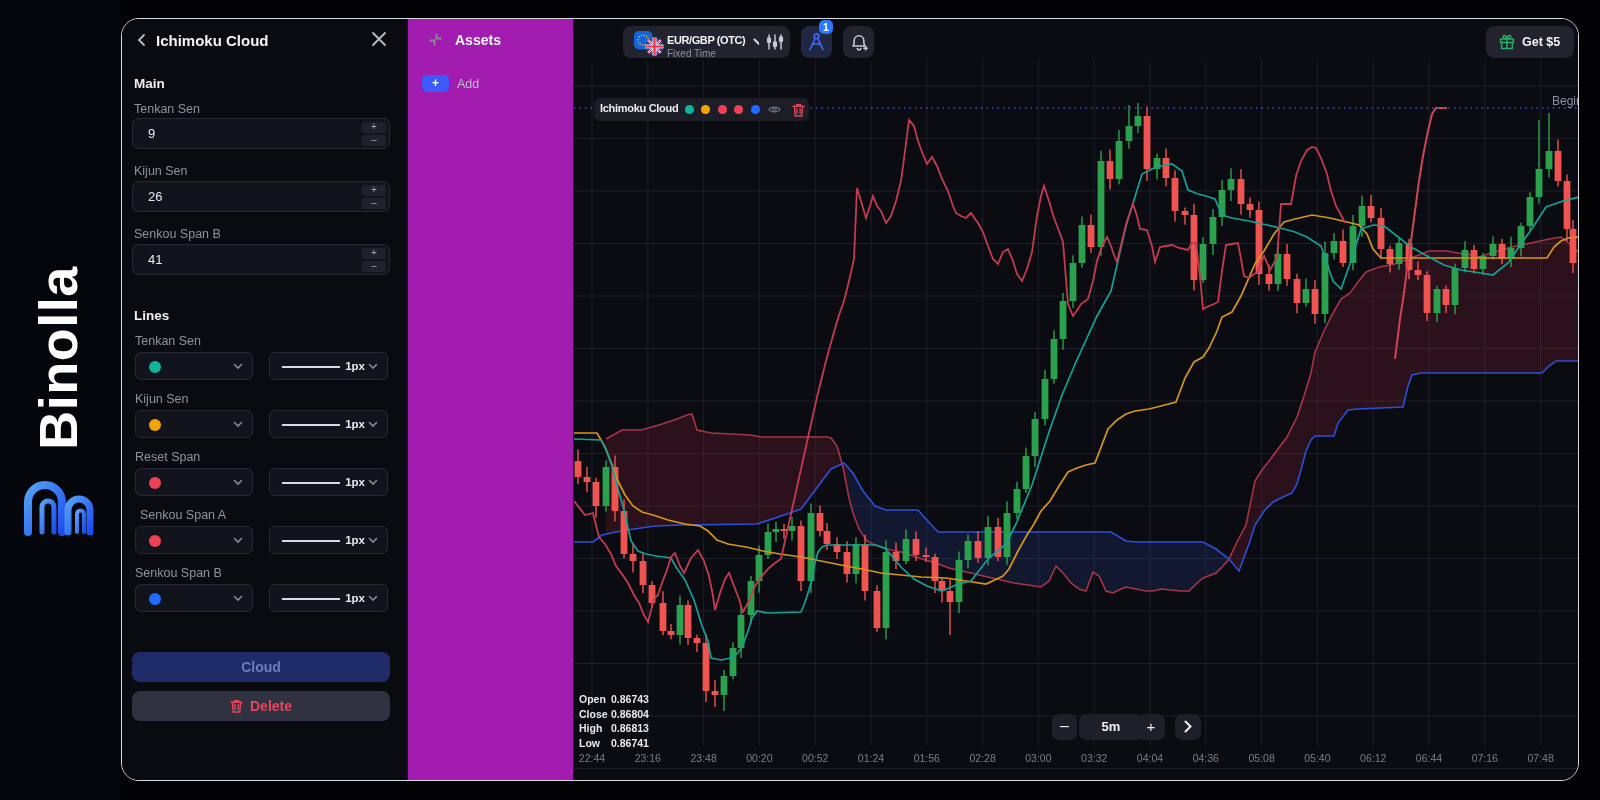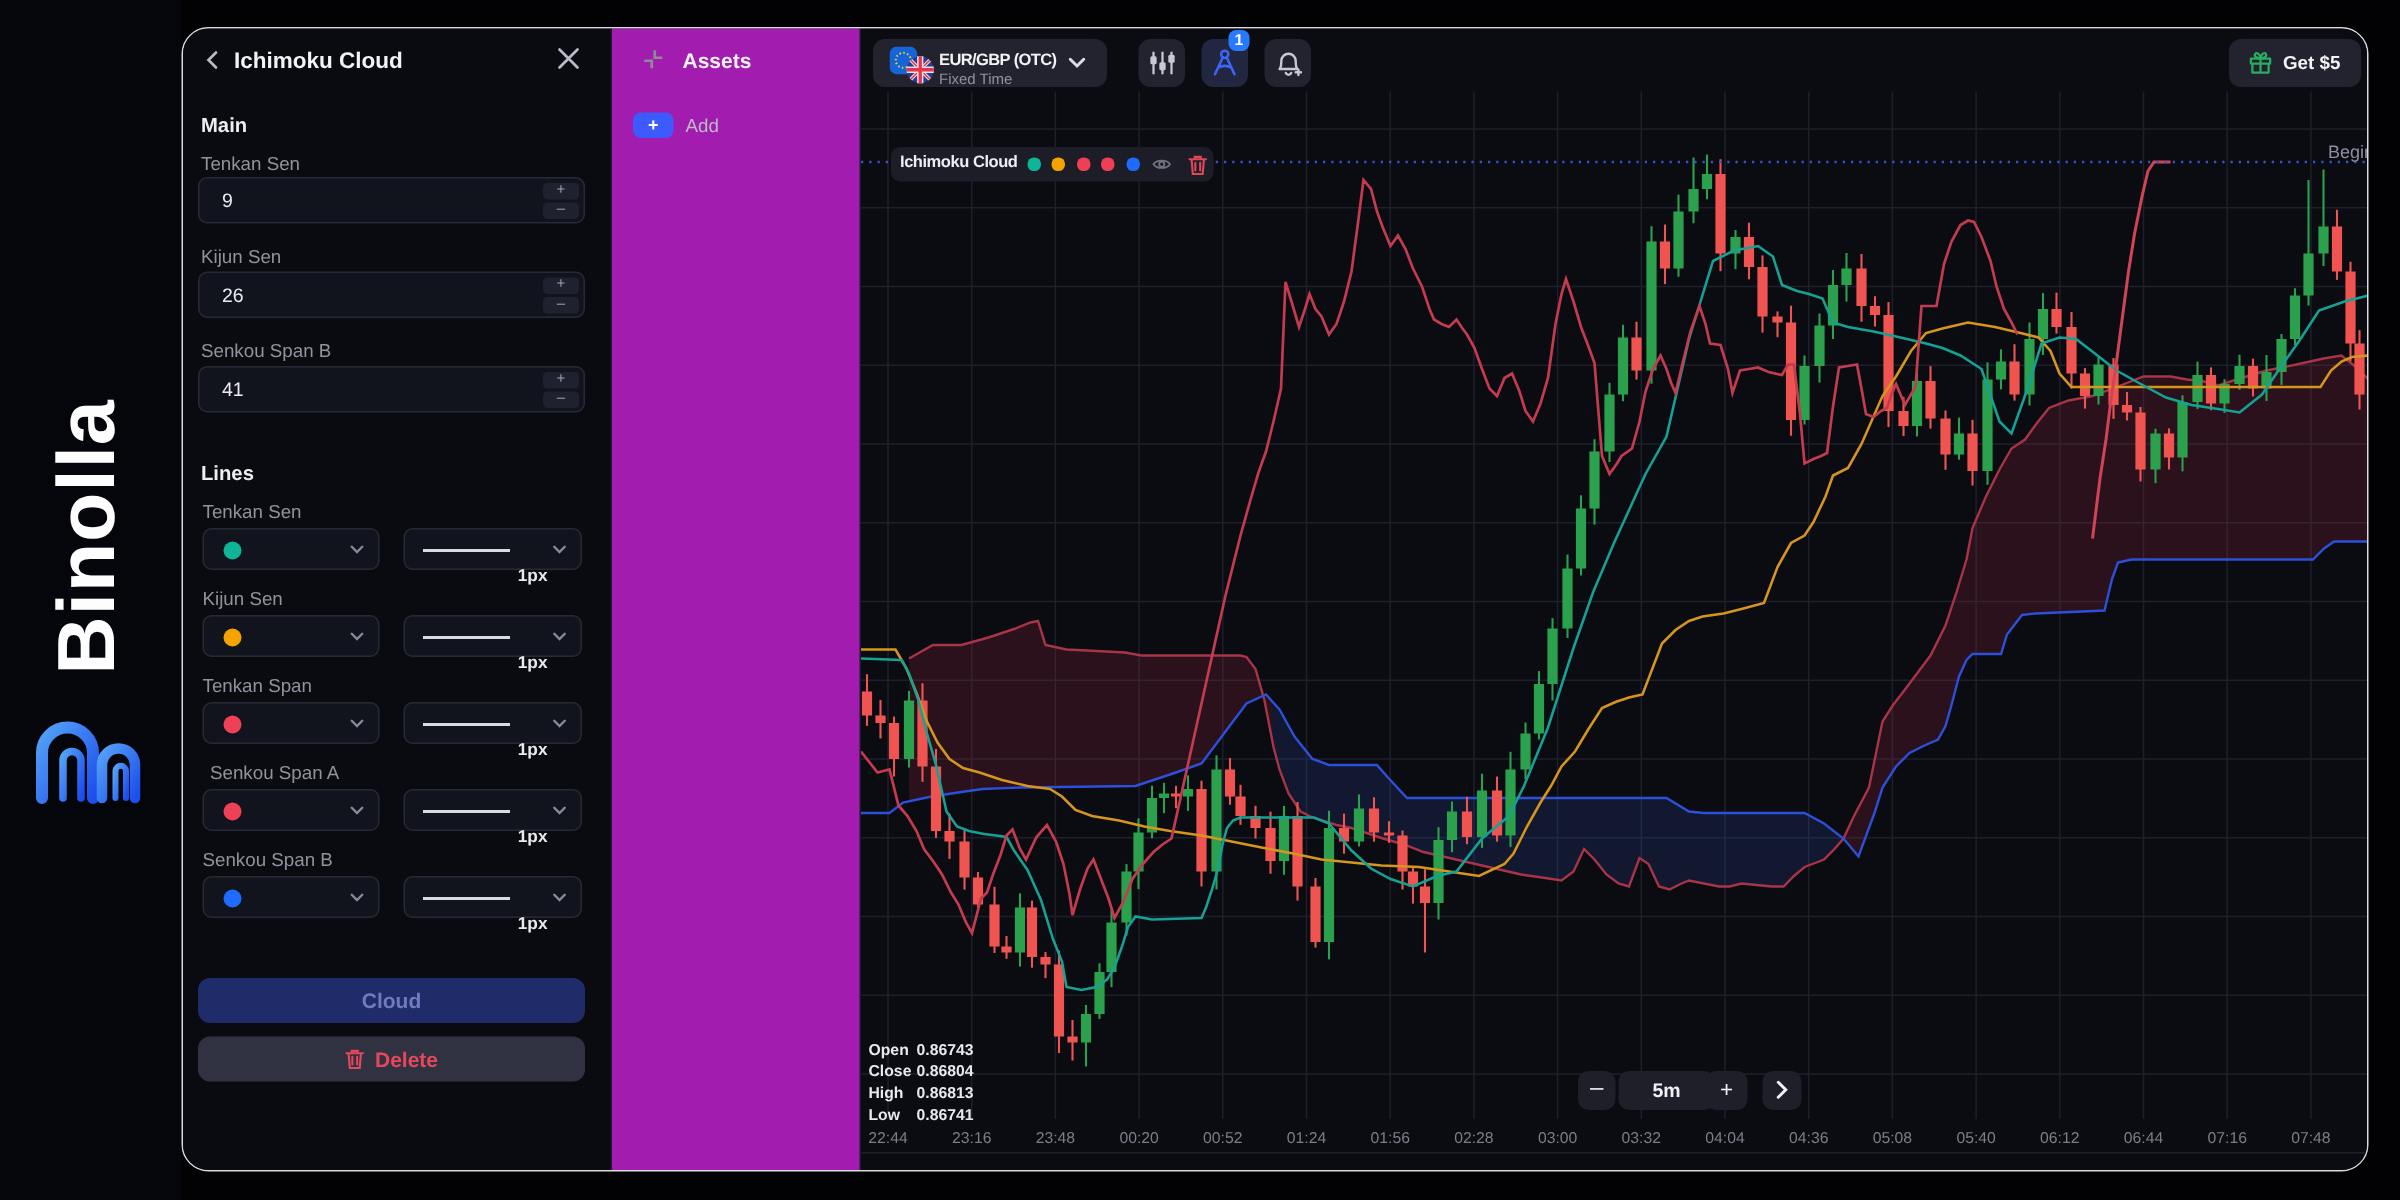--- a/index.html
+++ b/index.html
@@ -20,21 +20,21 @@
 .input { position:absolute; left:10px; width:258px; height:31px; background:#12141d;
   border:1px solid #272a36; border-radius:6px; color:#e8eaee; font-size:13px; }
 .input .val { position:absolute; left:15px; top:7px; }
 .spin { position:absolute; right:3px; top:3px; width:24px; height:24px; }
 .spin div { position:absolute; left:0; width:24px; height:11px; background:#1f222e; border-radius:3px;
   color:#9ba0ad; font-size:10px; line-height:10px; text-align:center; }
 .spin .up { top:0; } .spin .dn { top:13px; }
 .sel { position:absolute; height:28px; background:#12141d; border:1px solid #272a36; border-radius:6px; }
 .dot { position:absolute; left:13px; top:7.5px; width:12px; height:12px; border-radius:50%; }
 .lineglyph { position:absolute; left:12px; top:13px; width:58px; height:1.5px; background:#d9dbe2; }
-.pxlabel { position:absolute; right:22px; top:25px; color:#e8eaee; font-size:11.5px; font-weight:bold; }
+.pxlabel { position:absolute; right:22px; top:7px; color:#e8eaee; font-size:11.5px; font-weight:bold; }
 #resetbtn { position:absolute; left:10px; top:633px; width:258px; height:30px; background:#202c69;
   border-radius:8px; color:#6d7cbe; font-size:14px; font-weight:bold; text-align:center; line-height:30px; }
 #delbtn { position:absolute; left:10px; top:672px; width:258px; height:30px; background:#313241;
   border-radius:8px; color:#e5475c; font-size:14px; font-weight:bold; text-align:center; line-height:30px; }
 .tbbtn { position:absolute; top:7px; height:32px; background:#22232e; border-radius:8px; }
 .icon-stroke { stroke:#c6c9d2; fill:none; stroke-width:1.6; stroke-linecap:round; stroke-linejoin:round; }
 #tfctl div { position:absolute; top:0; height:26px; background:#1e1f29; border-radius:7px;
   color:#f0f1f4; text-align:center; }
 </style>
 </head>
@@ -114,21 +114,21 @@
           <path d="M1.5,1.5 L5,5 L8.5,1.5" stroke="#868b98" stroke-width="1.6" fill="none" stroke-linecap="round"></path>
         </svg>
       </div>
       <div class="sel" style="left:147px;top:391px;width:119px">
         <div class="lineglyph"></div>
         <div class="pxlabel">1px</div>
         <svg class="abs" style="right:9px;top:10px;left:auto" width="10" height="7" viewBox="0 0 10 7">
           <path d="M1.5,1.5 L5,5 L8.5,1.5" stroke="#868b98" stroke-width="1.6" fill="none" stroke-linecap="round"></path>
         </svg>
       </div>
-      <div class="abs glabel" style="left:13px;top:431px">Tenkan Span</div>
+      <div class="abs glabel" style="left:13px;top:431px">Reset Span</div>
       <div class="sel" style="left:13px;top:449px;width:118px">
         <div class="dot" style="background:#ef4056"></div>
         <svg class="abs" style="right:9px;top:10px;left:auto" width="10" height="7" viewBox="0 0 10 7">
           <path d="M1.5,1.5 L5,5 L8.5,1.5" stroke="#868b98" stroke-width="1.6" fill="none" stroke-linecap="round"></path>
         </svg>
       </div>
       <div class="sel" style="left:147px;top:449px;width:119px">
         <div class="lineglyph"></div>
         <div class="pxlabel">1px</div>
         <svg class="abs" style="right:9px;top:10px;left:auto" width="10" height="7" viewBox="0 0 10 7">
@@ -475,21 +475,21 @@
         <text x="610" y="702.0" font-weight="bold">0.86743</text>
         <text x="578" y="716.6" font-weight="bold">Close</text>
         <text x="610" y="716.6" font-weight="bold">0.86804</text>
         <text x="578" y="731.2" font-weight="bold">High</text>
         <text x="610" y="731.2" font-weight="bold">0.86813</text>
         <text x="578" y="745.8" font-weight="bold">Low</text>
         <text x="610" y="745.8" font-weight="bold">0.86741</text>
       </g>
     </svg>
 
-  <div class="tbbtn" style="left:460px;width:156px">
+  <div class="tbbtn" style="left:501px;width:156px">
     <svg class="abs" style="left:11px;top:5px" width="32" height="25" viewBox="0 0 32 25">
       <rect x="0" y="0" width="18.5" height="18.5" rx="5" fill="#1565d8"></rect>
       <circle cx="9.2" cy="9.2" r="5" fill="none" stroke="#f8d12e" stroke-width="1.4" stroke-dasharray="1,1.6"></circle>
       <circle cx="20.5" cy="15.5" r="9" fill="#2b3990"></circle>
       <path d="M14.2,9.2 L26.8,21.8 M26.8,9.2 L14.2,21.8" stroke="#dfe2e8" stroke-width="2.4"></path>
       <path d="M14.2,9.2 L26.8,21.8 M26.8,9.2 L14.2,21.8" stroke="#e8344a" stroke-width="1"></path>
       <path d="M20.5,6.5 V24.5 M11.5,15.5 H29.5" stroke="#dfe2e8" stroke-width="4.2"></path>
       <path d="M20.5,6.5 V24.5 M11.5,15.5 H29.5" stroke="#e8344a" stroke-width="2.2"></path>
     </svg>
     <div class="abs" style="left:44px;top:8px;color:#f2f3f6;font-size:11px;font-weight:bold;letter-spacing:-0.4px;white-space:nowrap">EUR/GBP (OTC)</div>

